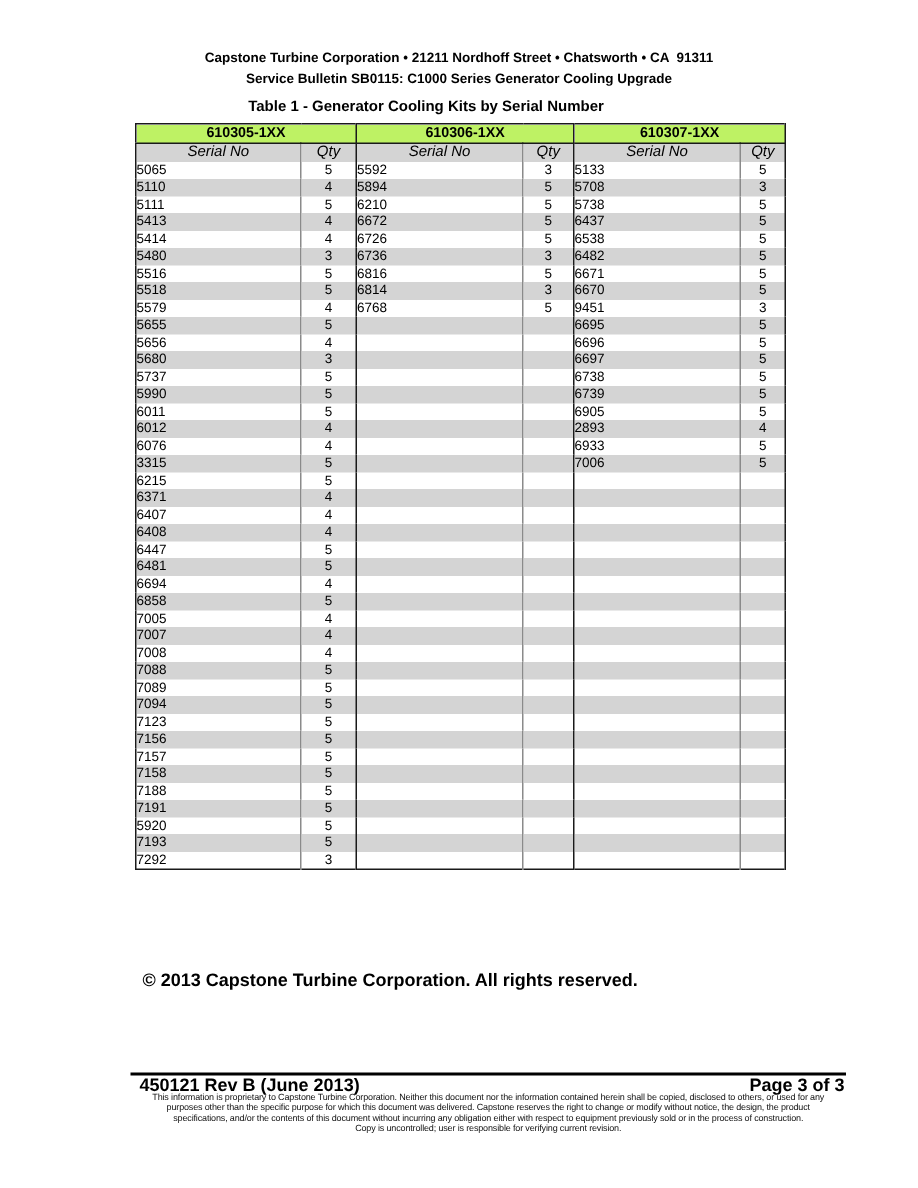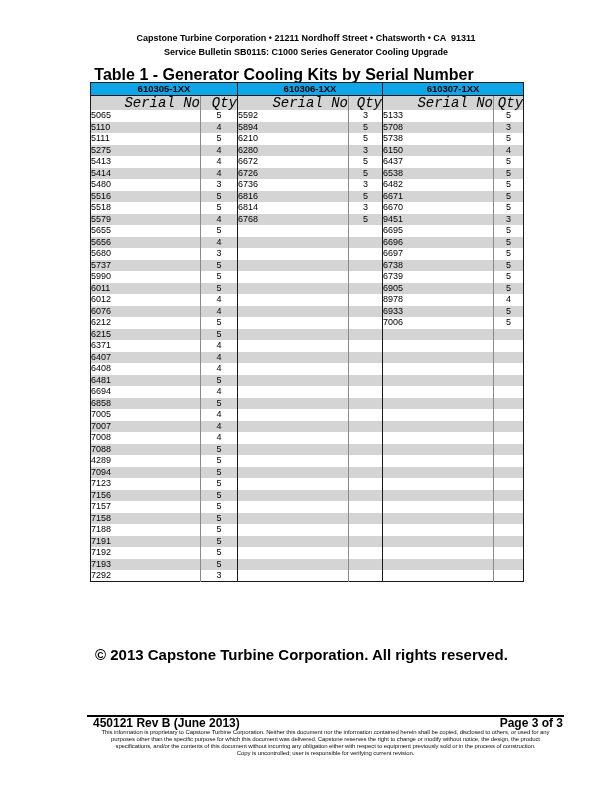--- a/index.html
+++ b/index.html
@@ -13,53 +13,52 @@
     color: #000;
     overflow: hidden;
   }
   .doc-header {
     position: absolute; top: 31px; left: 0; width: 612px;
     text-align: center; font-size: 9px; font-weight: bold; line-height: 14px;
   }
   .doc-header div { white-space: pre-wrap; }
   .table-title {
     position: absolute; top: 66px; left: 0; width: 568px;
-    text-align: center; font-size: 16px; font-weight: bold;
+    text-align: center; font-size: 10px; font-weight: bold;
   }
   table.kits {
     position: absolute; top: 82px; left: 90px;
     width: 433px; table-layout: fixed;
     border-collapse: collapse;
     border: 1px solid var(--line-dark);
     font-size: 9px;
   }
   table.kits th, table.kits td {
     padding: 0; overflow: hidden; white-space: nowrap;
     vertical-align: middle; line-height: 1;
   }
   tr.part-row th {
     height: 13px; font-weight: bold; font-size: 9.5px; text-align: center;
     border-bottom: 1px solid var(--line-dark);
     border-right: 1px solid var(--line-dark);
-    background: #0ea5e9;
+    background: #bef264;
   }
   tr.col-head-row { background: var(--row-shade); }
   tr.col-head-row th {
-    height: 12px; font-weight: normal; font-style: italic; font-size: 14px;
-    text-align: right;
-    font-family: Liberation Mono, monospace;
+    height: 12px; font-weight: normal; font-style: italic; font-size: 10px;
+    text-align: center;
   }
   .cell-serial { padding-left: 5px; text-align: left; border-right: 1px solid var(--line-mid); }
   th.cell-qty { padding-left: 4px; text-align: left; border-right: 1px solid var(--line-dark); }
   td.cell-qty { text-align: center; border-right: 1px solid var(--line-dark); }
   tbody tr { height: 11.5px; }
   tbody tr:nth-child(even) td { background: var(--row-shade); }
   .copyright {
     position: absolute; top: 646px; left: 95px;
-    font-size: 15px; font-weight: bold;
+    font-size: 12px; font-weight: bold;
   }
   .footer {
     position: absolute; top: 715px; left: 87px; width: 477px;
     border-top: 2px solid #000;
   }
   .footer-main {
     display: flex; justify-content: space-between;
     font-size: 12px; font-weight: bold;
     padding: 1px 1px 0 6px; line-height: 11px;
   }
@@ -124,28 +123,20 @@
         </tr>
         <tr>
           <td class="cell-serial">5111</td>
           <td class="cell-qty">5</td>
           <td class="cell-serial">6210</td>
           <td class="cell-qty">5</td>
           <td class="cell-serial">5738</td>
           <td class="cell-qty">5</td>
         </tr>
         <tr>
-          <td class="cell-serial">5275</td>
-          <td class="cell-qty">4</td>
-          <td class="cell-serial">6280</td>
-          <td class="cell-qty">3</td>
-          <td class="cell-serial">6150</td>
-          <td class="cell-qty">4</td>
-        </tr>
-        <tr>
           <td class="cell-serial">5413</td>
           <td class="cell-qty">4</td>
           <td class="cell-serial">6672</td>
           <td class="cell-qty">5</td>
           <td class="cell-serial">6437</td>
           <td class="cell-qty">5</td>
         </tr>
         <tr>
           <td class="cell-serial">5414</td>
           <td class="cell-qty">4</td>
@@ -232,33 +223,33 @@
           <td class="cell-serial"></td>
           <td class="cell-qty"></td>
           <td class="cell-serial">6905</td>
           <td class="cell-qty">5</td>
         </tr>
         <tr>
           <td class="cell-serial">6012</td>
           <td class="cell-qty">4</td>
           <td class="cell-serial"></td>
           <td class="cell-qty"></td>
-          <td class="cell-serial">8978</td>
+          <td class="cell-serial">2893</td>
           <td class="cell-qty">4</td>
         </tr>
         <tr>
           <td class="cell-serial">6076</td>
           <td class="cell-qty">4</td>
           <td class="cell-serial"></td>
           <td class="cell-qty"></td>
           <td class="cell-serial">6933</td>
           <td class="cell-qty">5</td>
         </tr>
         <tr>
-          <td class="cell-serial">6212</td>
+          <td class="cell-serial">3315</td>
           <td class="cell-qty">5</td>
           <td class="cell-serial"></td>
           <td class="cell-qty"></td>
           <td class="cell-serial">7006</td>
           <td class="cell-qty">5</td>
         </tr>
         <tr>
           <td class="cell-serial">6215</td>
           <td class="cell-qty">5</td>
           <td class="cell-serial"></td>
@@ -284,20 +275,28 @@
         </tr>
         <tr>
           <td class="cell-serial">6408</td>
           <td class="cell-qty">4</td>
           <td class="cell-serial"></td>
           <td class="cell-qty"></td>
           <td class="cell-serial"></td>
           <td class="cell-qty"></td>
         </tr>
         <tr>
+          <td class="cell-serial">6447</td>
+          <td class="cell-qty">5</td>
+          <td class="cell-serial"></td>
+          <td class="cell-qty"></td>
+          <td class="cell-serial"></td>
+          <td class="cell-qty"></td>
+        </tr>
+        <tr>
           <td class="cell-serial">6481</td>
           <td class="cell-qty">5</td>
           <td class="cell-serial"></td>
           <td class="cell-qty"></td>
           <td class="cell-serial"></td>
           <td class="cell-qty"></td>
         </tr>
         <tr>
           <td class="cell-serial">6694</td>
           <td class="cell-qty">4</td>
@@ -340,21 +339,21 @@
         </tr>
         <tr>
           <td class="cell-serial">7088</td>
           <td class="cell-qty">5</td>
           <td class="cell-serial"></td>
           <td class="cell-qty"></td>
           <td class="cell-serial"></td>
           <td class="cell-qty"></td>
         </tr>
         <tr>
-          <td class="cell-serial">4289</td>
+          <td class="cell-serial">7089</td>
           <td class="cell-qty">5</td>
           <td class="cell-serial"></td>
           <td class="cell-qty"></td>
           <td class="cell-serial"></td>
           <td class="cell-qty"></td>
         </tr>
         <tr>
           <td class="cell-serial">7094</td>
           <td class="cell-qty">5</td>
           <td class="cell-serial"></td>
@@ -404,21 +403,21 @@
         </tr>
         <tr>
           <td class="cell-serial">7191</td>
           <td class="cell-qty">5</td>
           <td class="cell-serial"></td>
           <td class="cell-qty"></td>
           <td class="cell-serial"></td>
           <td class="cell-qty"></td>
         </tr>
         <tr>
-          <td class="cell-serial">7192</td>
+          <td class="cell-serial">5920</td>
           <td class="cell-qty">5</td>
           <td class="cell-serial"></td>
           <td class="cell-qty"></td>
           <td class="cell-serial"></td>
           <td class="cell-qty"></td>
         </tr>
         <tr>
           <td class="cell-serial">7193</td>
           <td class="cell-qty">5</td>
           <td class="cell-serial"></td>

